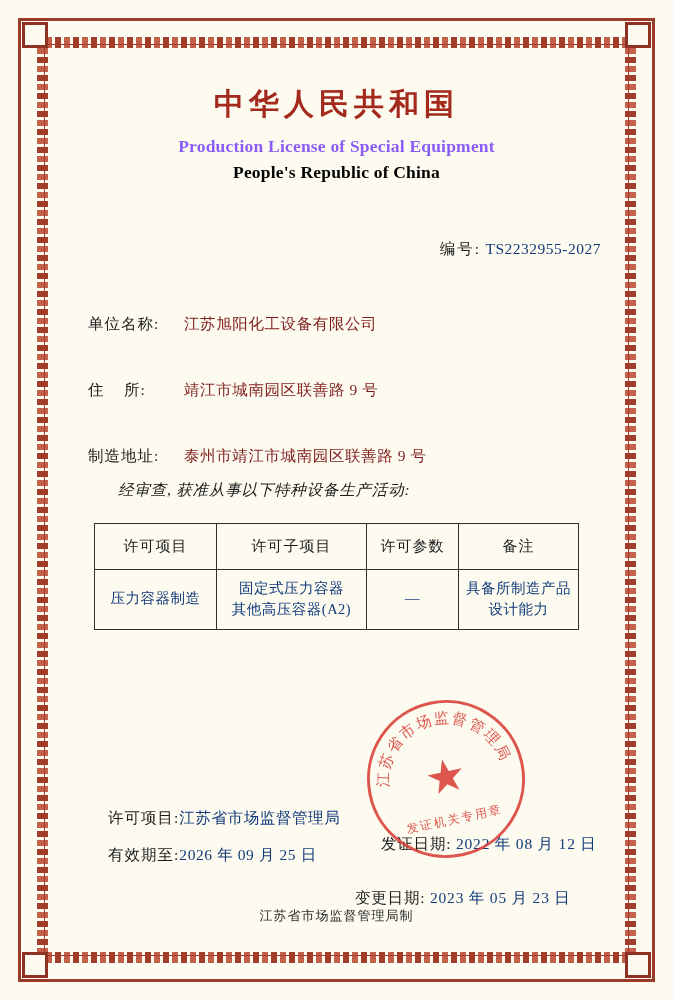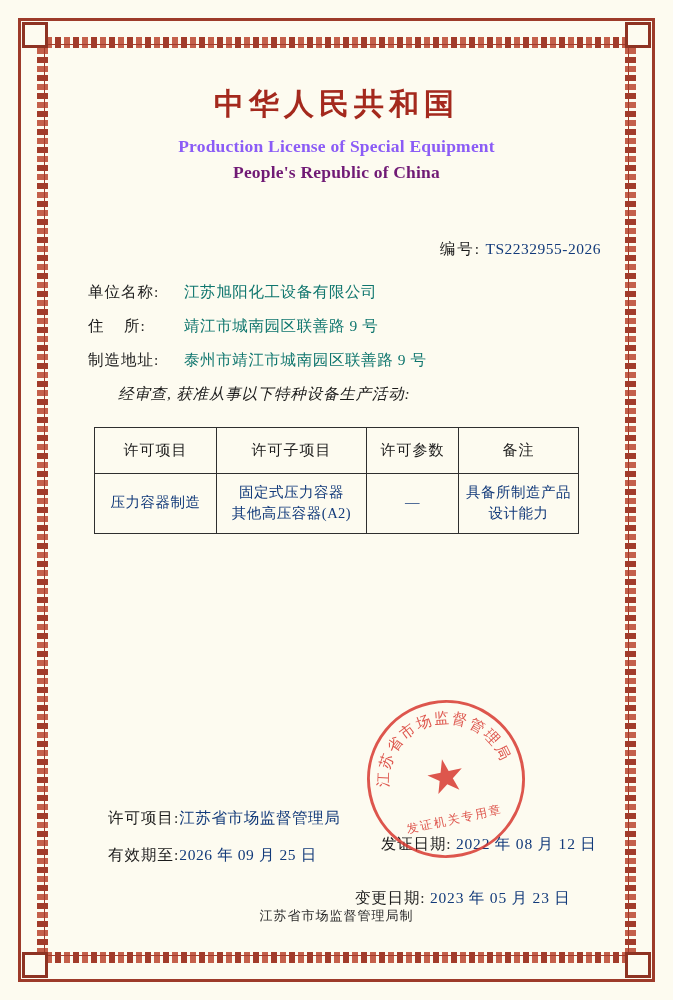--- a/index.html
+++ b/index.html
@@ -94,21 +94,21 @@
   .title-en {
     color: #8b5cf6;
     font-size: 17.5px;
     font-weight: bold;
     line-height: 1.5;
     letter-spacing: 0.2px;
     margin-top: 7px;
     font-family: "Liberation Serif", "DejaVu Serif", serif;
   }
   .title-en-2 {
-    color: #701a75;
+    color: #000000;
     font-size: 17.5px;
     font-weight: bold;
     line-height: 1.5;
     letter-spacing: 0.2px;
     font-family: "Liberation Serif", "DejaVu Serif", serif;
   }
 
   .serial-row {
     margin-top: 54px;
     text-align: right;
@@ -131,22 +131,23 @@
     color: #1b1b1b;
     margin-bottom: 13px;
   }
   .field-label {
     width: 96px;
     flex: 0 0 96px;
     letter-spacing: 1px;
     white-space: pre;
   }
   .field-value {
-    color: #0f766e;
+    color: #7f1d1d;
     letter-spacing: 0.6px;
+    margin-top: 32px;
   }
 
   .statement {
     margin-top: 12px;
     padding-left: 58px;
     font-size: 15.5px;
     color: #1b1b1b;
     letter-spacing: 0.8px;
     font-style: italic;
   }
@@ -288,21 +289,21 @@
   <div class="content">
 
     <div class="title-block">
       <div class="title-cn">中华人民共和国</div>
       <div class="title-en">Production License of Special Equipment</div>
       <div class="title-en-2">People's Republic of China</div>
     </div>
 
     <div class="serial-row">
       <span class="serial-label">编号:</span>
-      <span class="serial-value">TS2232955-2026</span>
+      <span class="serial-value">TS2232955-2027</span>
     </div>
 
     <div class="fields">
       <div class="field-row">
         <span class="field-label">单位名称:</span>
         <span class="field-value">江苏旭阳化工设备有限公司</span>
       </div>
       <div class="field-row">
         <span class="field-label">住    所:</span>
         <span class="field-value">靖江市城南园区联善路 9 号</span>

